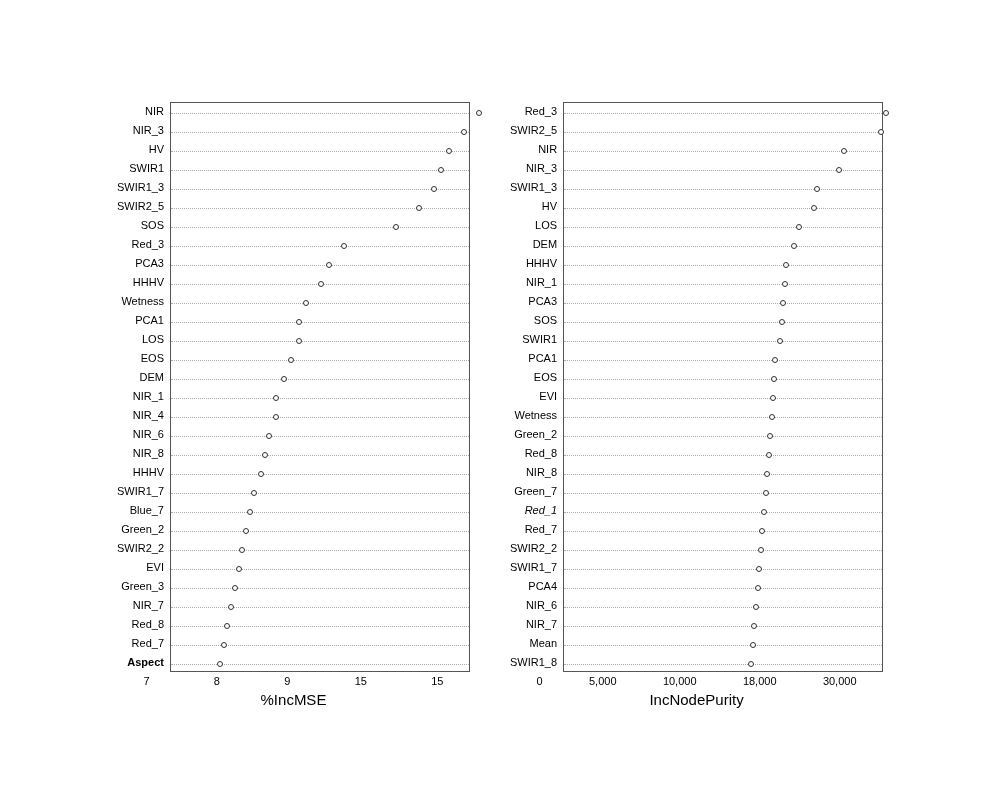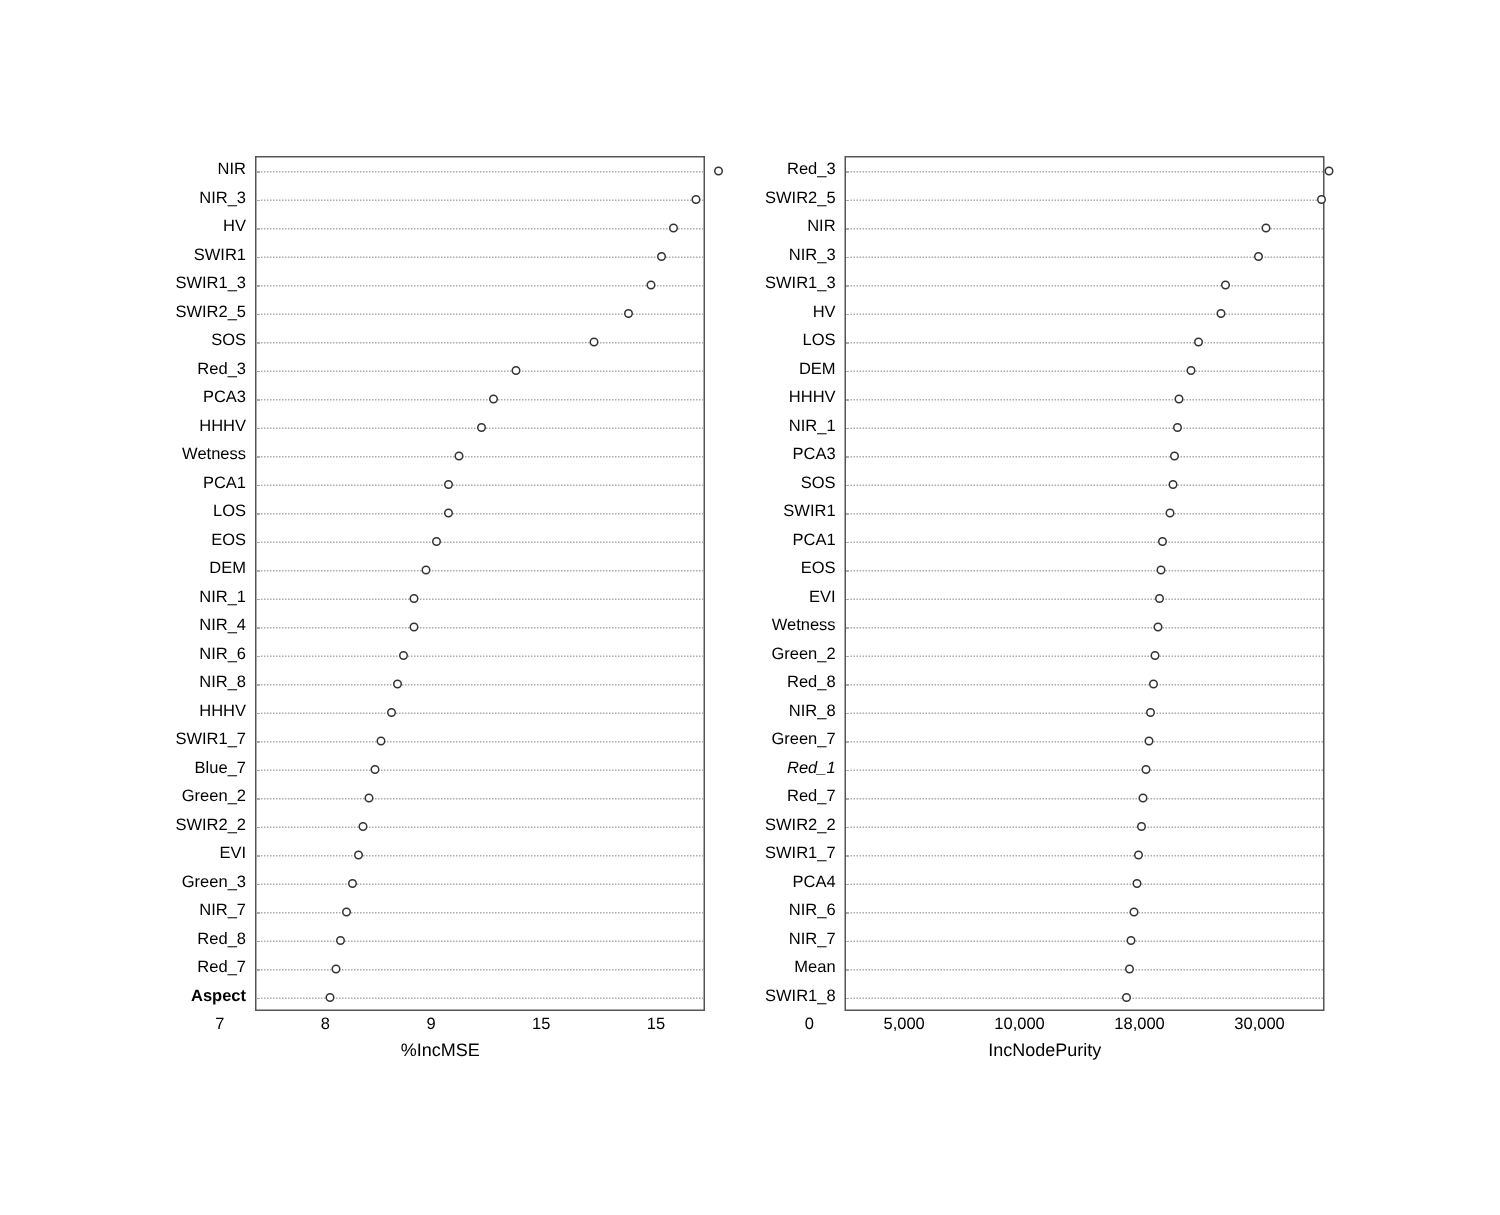--- a/index.html
+++ b/index.html
@@ -66,21 +66,21 @@
     }
     .x-axis {
       display: flex;
       justify-content: space-between;
       margin-top: 3px;
     }
     .x-label-val {
       font-size: 11px;
     }
     .x-axis-title {
-      font-size: 12px;
+      font-size: 15px;
       margin-top: 4px;
       text-align: center;
     }
   </style>
 </head>
 <body>
 
 <div class="charts-container">
 
   <div class="chart-wrapper">

